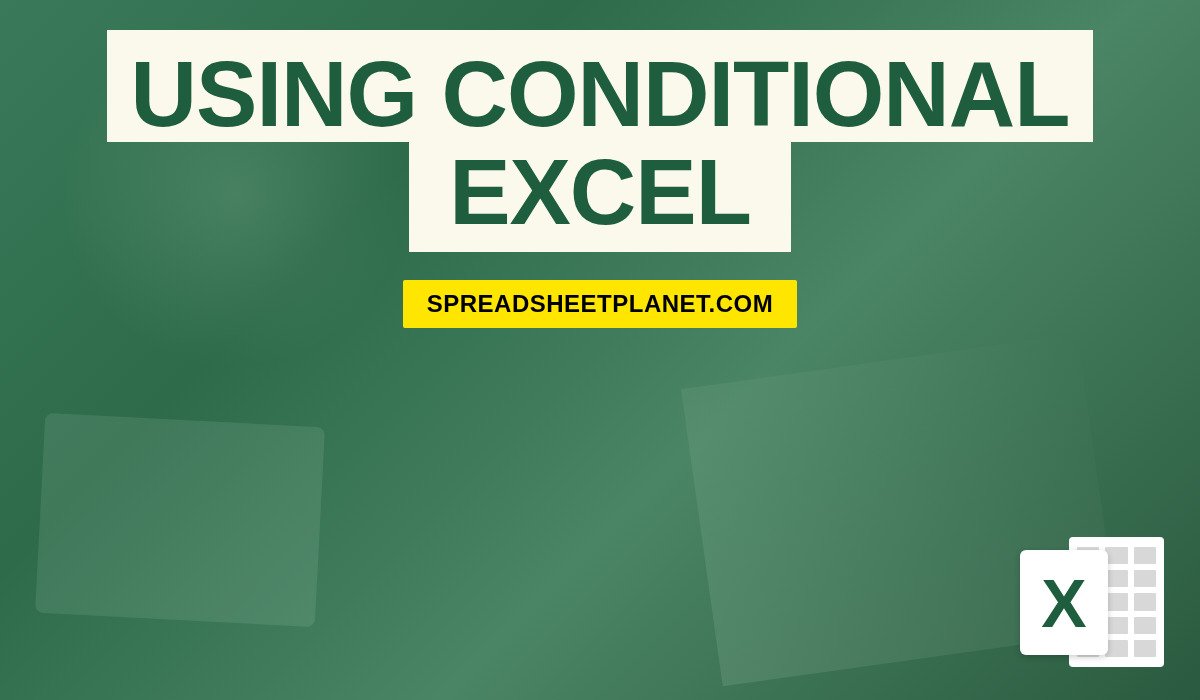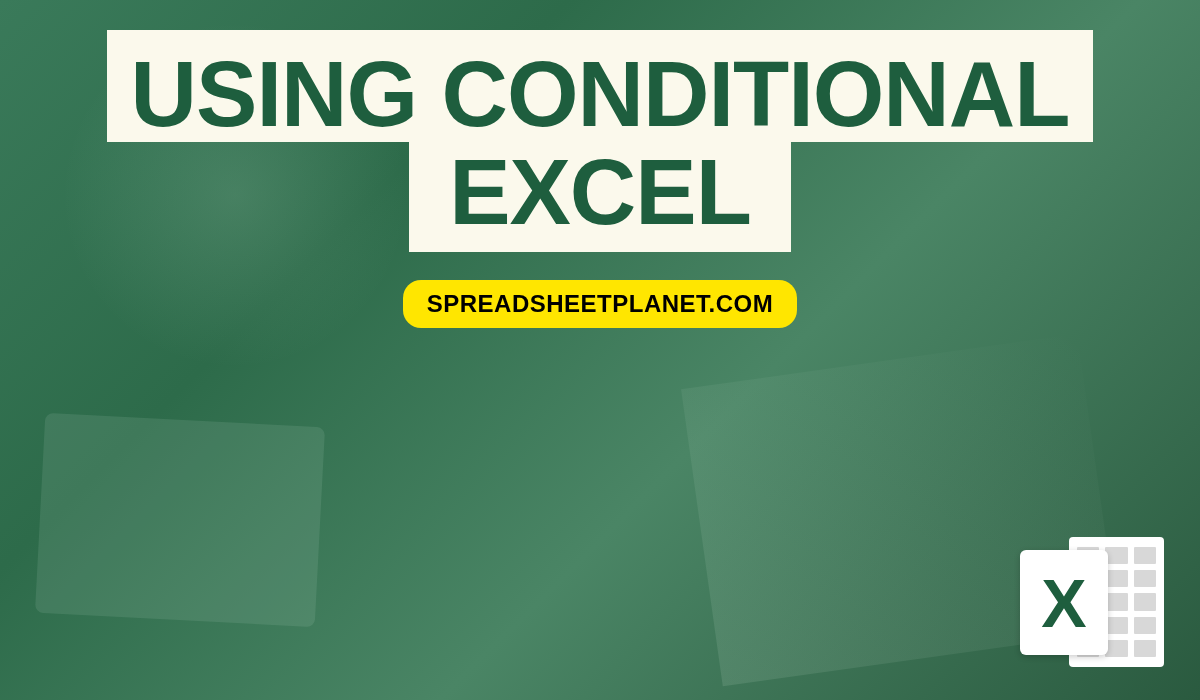--- a/index.html
+++ b/index.html
@@ -80,21 +80,21 @@
   }
   .title-line.l1 { padding-top: 18px; }
   .title-line.l4 { padding: 6px 40px 14px 40px; }
   .domain-badge {
     margin-top: 30px;
     background: #ffe600;
     color: #000;
     font-weight: 900;
     font-size: 24px;
     padding: 10px 24px;
-    border-radius: 18px;
+    border-radius: 2px;
     letter-spacing: 0.5px;
     font-family: "Arial Black", Arial, sans-serif;
   }
   .excel-icon {
     position: absolute;
     bottom: 28px;
     right: 36px;
     width: 150px;
     height: 140px;
     z-index: 2;

